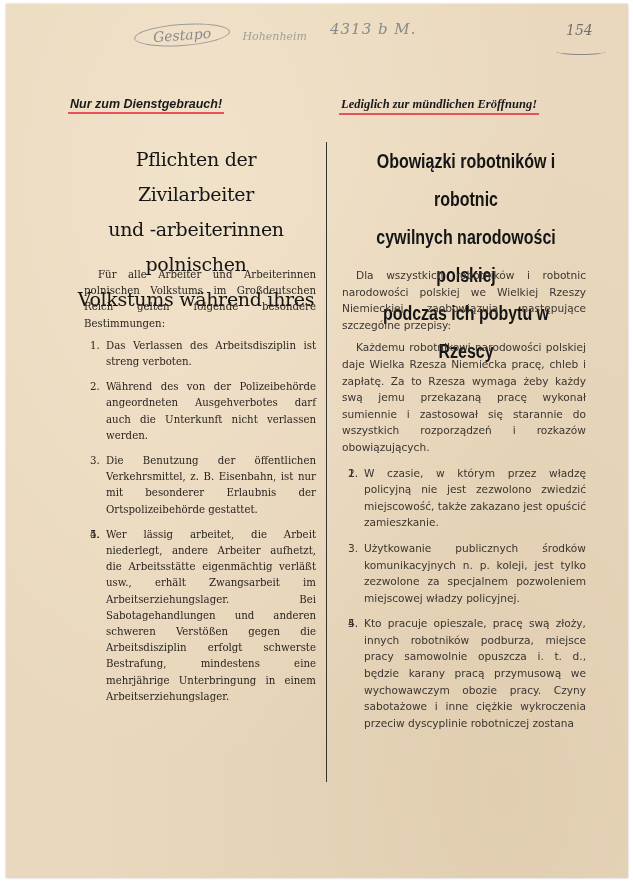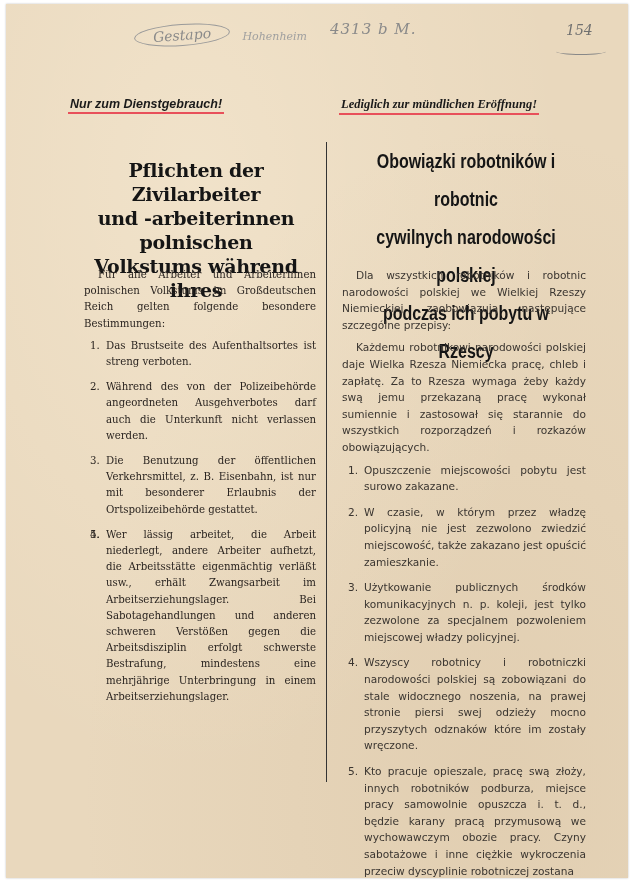--- a/index.html
+++ b/index.html
@@ -19,21 +19,21 @@
   .pencil-num { left:560px; top:18px; font-size:14px; color:#707070; }
   .pencil-num .ul { position:absolute; left:-10px; top:26px; width:50px; height:6px; border-bottom:1px solid #888; border-radius:0 0 50% 50%; }
 
   .notice { position:absolute; top:62px; font-family:"Liberation Sans", sans-serif; font-weight:bold; font-style:italic; font-size:12.5px; color:#1a1a1a; padding:0 2px 1px 2px; border-bottom:2px solid #e8505a;margin-top:31px; }
   .notice-left { left:62px; }
   .notice-right { left:333px;font-family:Liberation Serif, serif; }
 
   .divider { position:absolute; left:320px; top:138px; width:1px; height:640px; background:#333; }
 
   .title-de { position:absolute; left:70px; top:138px; width:240px; text-align:center;
-    font-family:"DejaVu Serif", serif; font-weight:bold; font-size:19px; line-height:24px; color:#151515; letter-spacing:-0.3px;margin-top:16px; }
+    font-family:"DejaVu Serif", serif; font-weight:normal; font-size:19px; line-height:35px; color:#151515; letter-spacing:-0.3px; }
   .title-pl { position:absolute; left:330px; top:138px; width:260px; text-align:center;
     font-family:"Liberation Sans", sans-serif; font-weight:bold; font-size:19.5px; line-height:38px; color:#151515;
     transform:scaleX(0.82); transform-origin:center top; letter-spacing:0; }
   .title-pl span { display:block; }
 
   .col { position:absolute; color:#2a2420; }
   .col-de { left:78px; top:263px; width:232px; font-family:"DejaVu Serif", serif; font-size:10.2px; line-height:16.2px; }
   .col-pl { left:336px; top:263px; width:244px; font-family:"DejaVu Sans", sans-serif; font-size:10.6px; line-height:16.6px; color:#3a3530; }
   .col p { margin:0 0 6px 0; text-align:justify; text-indent:14px; }
   .col ol { margin:6px 0 0 0; padding:0; list-style:none; }
@@ -69,33 +69,33 @@
 
   <div class="title-pl">
     <span>Obowiązki robotników i robotnic</span>
     <span>cywilnych narodowości polskiej</span>
     <span>podczas ich pobytu w Rzescy</span>
   </div>
 
   <div class="col col-de">
     <p>Für alle Arbeiter und Arbeiterinnen polnischen Volkstums im Großdeutschen Reich gelten folgende besondere Bestimmungen:</p>
     <ol>
-      <li><span class="num">1.</span><span>Das Brustseite des Aufenthaltsortes ist streng verboten.</span></li>
+      <li><span class="num">1.</span><span>Das Verlassen des Arbeitsdisziplin ist streng verboten.</span></li>
       <li><span class="num">2.</span><span>Während des von der Polizeibehörde angeordneten Ausgehverbotes darf auch die Unterkunft nicht verlassen werden.</span></li>
       <li><span class="num">3.</span><span>Die Benutzung der öffentlichen Verkehrsmittel, z. B. Eisenbahn, ist nur mit besonderer Erlaubnis der Ortspolizeibehörde gestattet.</span></li>
       <li><span class="num">4.</span></li>
       <li><span class="num">5.</span><span>Wer lässig arbeitet, die Arbeit niederlegt, andere Arbeiter aufhetzt, die Arbeitsstätte eigenmächtig verläßt usw., erhält Zwangsarbeit im Arbeitserziehungslager. Bei Sabotagehandlungen und anderen schweren Verstößen gegen die Arbeitsdisziplin erfolgt schwerste Bestrafung, mindestens eine mehrjährige Unterbringung in einem Arbeitserziehungslager.</span></li>
     </ol>
   </div>
 
   <div class="col col-pl">
     <p>Dla wszystkich robotników i robotnic narodowości polskiej we Wielkiej Rzeszy Niemieckiej zaobowiązują następujące szczególne przepisy:</p>
     <p>Każdemu robotnikowi narodowości polskiej daje Wielka Rzesza Niemiecka pracę, chleb i zapłatę. Za to Rzesza wymaga żeby każdy swą jemu przekazaną pracę wykonał sumiennie i zastosował się starannie do wszystkich rozporządzeń i rozkazów obowiązujących.</p>
     <ol>
-      <li><span class="num">1.</span><span>Opuszczenie miejscowości pobytu jest surowo zakazane.</span></li>
+      <li><span class="num">1.</span></li>
       <li><span class="num">2.</span><span>W czasie, w którym przez władzę policyjną nie jest zezwolono zwiedzić miejscowość, także zakazano jest opuścić zamieszkanie.</span></li>
       <li><span class="num">3.</span><span>Użytkowanie publicznych środków komunikacyjnych n. p. koleji, jest tylko zezwolone za specjalnem pozwoleniem miejscowej władzy policyjnej.</span></li>
-      <li><span class="num">4.</span><span>Wszyscy robotnicy i robotniczki narodowości polskiej są zobowiązani do stale widocznego noszenia, na prawej stronie piersi swej odzieży mocno przyszytych odznaków które im zostały wręczone.</span></li>
+      <li><span class="num">4.</span></li>
       <li><span class="num">5.</span><span>Kto pracuje opieszale, pracę swą złoży, innych robotników podburza, miejsce pracy samowolnie opuszcza i. t. d., będzie karany pracą przymusową we wychowawczym obozie pracy. Czyny sabotażowe i inne ciężkie wykroczenia przeciw dyscyplinie robotniczej zostana</span></li>
     </ol>
   </div>
 
 </div>
 
 </body></html>

